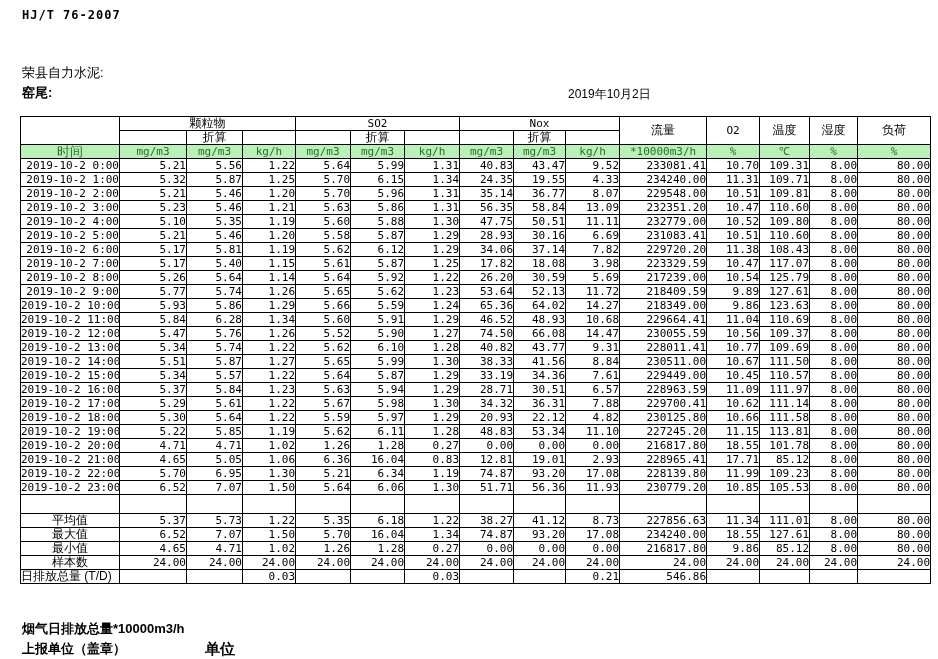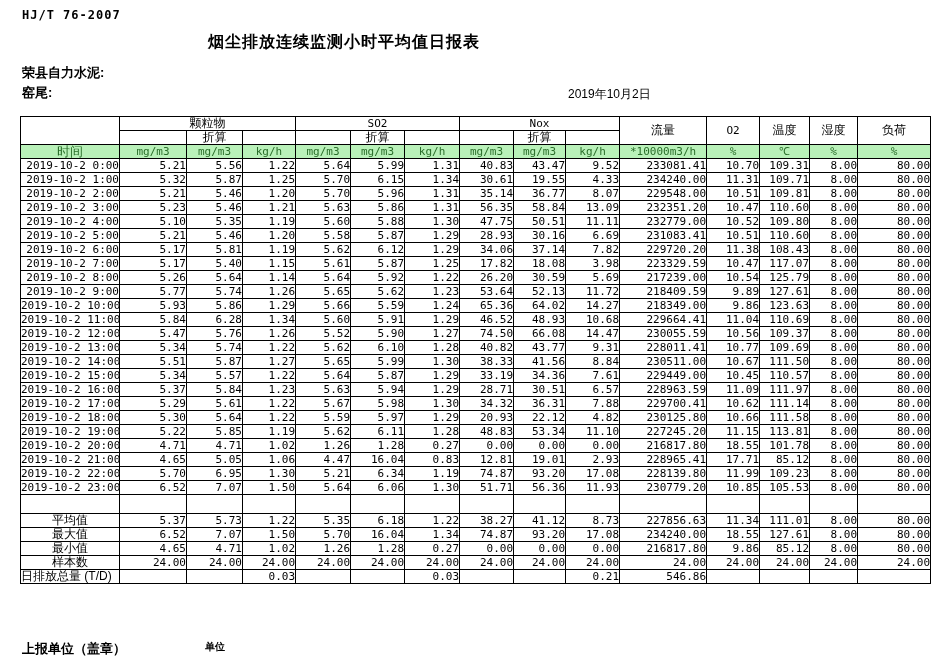--- a/index.html
+++ b/index.html
@@ -1,21 +1,21 @@
 <!DOCTYPE html>
 <html><head>
 <meta charset="utf-8">
 <style>
   html,body{margin:0;padding:0;background:#fff;}
   .page{position:relative;width:938px;height:659px;background:#ffffff;color:#000;
         font-family:"Liberation Sans","DejaVu Sans",sans-serif;overflow:hidden;}
   .std-code{position:absolute;left:22px;top:8px;font-size:12px;font-weight:bold;
         font-family:"DejaVu Sans Mono","Liberation Mono",monospace;letter-spacing:1px;}
   .report-title{position:absolute;left:208px;top:32px;font-size:16px;font-weight:bold;letter-spacing:1px;}
-  .company-line{position:absolute;left:22px;top:64px;font-size:13px;font-weight:bold;}
+  .company-line{position:absolute;left:22px;top:64px;font-size:13px;font-weight:normal;}
   .station-line{position:absolute;left:22px;top:84px;font-size:13px;font-weight:bold;}
   .date-line{position:absolute;left:568px;top:86px;font-size:12px;}
   table.report{position:absolute;left:20px;top:116px;width:910px;border-collapse:collapse;
         table-layout:fixed;font-size:11px;}
   table.report td{border:1px solid #000;height:13px;line-height:13px;padding:0;
         white-space:nowrap;overflow:hidden;}
   tr.h1 td, tr.h2 td{text-align:center;font-size:12px;}
   tr.h1 td.latin, tr.h2 td.latin{font-family:"DejaVu Sans Mono","Liberation Mono",monospace;font-size:11px;}
   tr.h3 td{background:#b9f1b9;color:#2a6e2a;text-align:center;font-size:11px;
         font-family:"DejaVu Sans Mono","Liberation Mono",monospace;margin-top:48px;}
@@ -24,28 +24,27 @@
   td.num{text-align:right;padding-right:12px;font-family:"DejaVu Sans Mono","Liberation Mono",monospace;}
   td.c10{padding-right:8px;}
   td.c12{padding-right:5px;}
   td.c13{padding-right:9px;}
   td.c14{padding-right:22px;}
   tr.spacer td{height:18px;}
   td.sum-label{text-align:center;padding-right:4px;font-size:12px;}
   td.tot-label{text-align:left;padding-left:1px;font-size:12px;}
   .foot-note{position:absolute;left:22px;top:620px;font-size:13px;font-weight:bold;}
   .foot-report-unit{position:absolute;left:22px;top:640px;font-size:13px;font-weight:bold;}
-  .foot-unit{position:absolute;left:205px;top:640px;font-size:10px;font-weight:bold;}
+  .foot-unit{position:absolute;left:205px;top:640px;font-size:15px;font-weight:bold;}
 </style>
 </head>
 <body>
 
 <div class="page">
   <div class="std-code">HJ/T  76-2007</div>
-  <div class="report-title">烟尘排放连续监测小时平均值日报表</div>
   <div class="company-line">荣县自力水泥:</div>
   <div class="station-line">窑尾:</div>
   <div class="date-line">2019年10月2日</div>
 
   <table class="report">
     <colgroup>
       <col style="width:99px">
         <col style="width:67px">
         <col style="width:56px">
         <col style="width:53px">
@@ -121,21 +120,21 @@
           <td class="num c14">80.00</td>
         </tr>
         <tr>
           <td class="c0">2019-10-2 1:00</td>
           <td class="num c1">5.32</td>
           <td class="num c2">5.87</td>
           <td class="num c3">1.25</td>
           <td class="num c4">5.70</td>
           <td class="num c5">6.15</td>
           <td class="num c6">1.34</td>
-          <td class="num c7">30.61</td>
+          <td class="num c7">24.35</td>
           <td class="num c8">19.55</td>
           <td class="num c9">4.33</td>
           <td class="num c10">234240.00</td>
           <td class="num c11">11.31</td>
           <td class="num c12">109.71</td>
           <td class="num c13">8.00</td>
           <td class="num c14">80.00</td>
         </tr>
         <tr>
           <td class="c0">2019-10-2 2:00</td>
@@ -458,21 +457,21 @@
           <td class="num c11">18.55</td>
           <td class="num c12">101.78</td>
           <td class="num c13">8.00</td>
           <td class="num c14">80.00</td>
         </tr>
         <tr>
           <td class="c0">2019-10-2 21:00</td>
           <td class="num c1">4.65</td>
           <td class="num c2">5.05</td>
           <td class="num c3">1.06</td>
-          <td class="num c4">4.47</td>
+          <td class="num c4">6.36</td>
           <td class="num c5">16.04</td>
           <td class="num c6">0.83</td>
           <td class="num c7">12.81</td>
           <td class="num c8">19.01</td>
           <td class="num c9">2.93</td>
           <td class="num c10">228965.41</td>
           <td class="num c11">17.71</td>
           <td class="num c12">85.12</td>
           <td class="num c13">8.00</td>
           <td class="num c14">80.00</td>
@@ -609,15 +608,16 @@
           <td class="num c9">0.21</td>
           <td class="num c10">546.86</td>
           <td class="num c11"></td>
           <td class="num c12"></td>
           <td class="num c13"></td>
           <td class="num c14"></td>
         </tr>
       </tbody>
   </table>
 
+  <div class="foot-note">烟气日排放总量*10000m3/h</div>
   <div class="foot-report-unit">上报单位（盖章）</div>
   <div class="foot-unit">单位</div>
 </div>
 
 </body></html>

